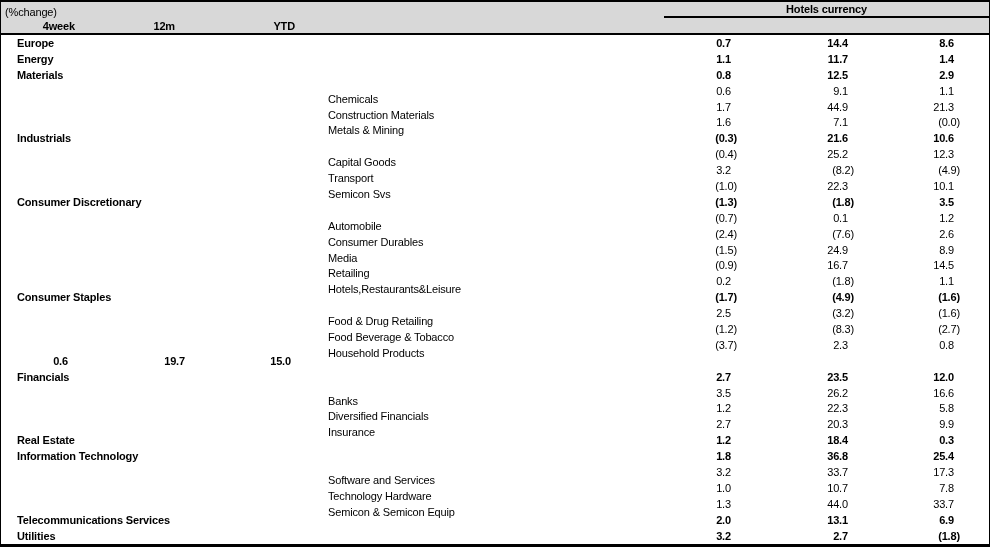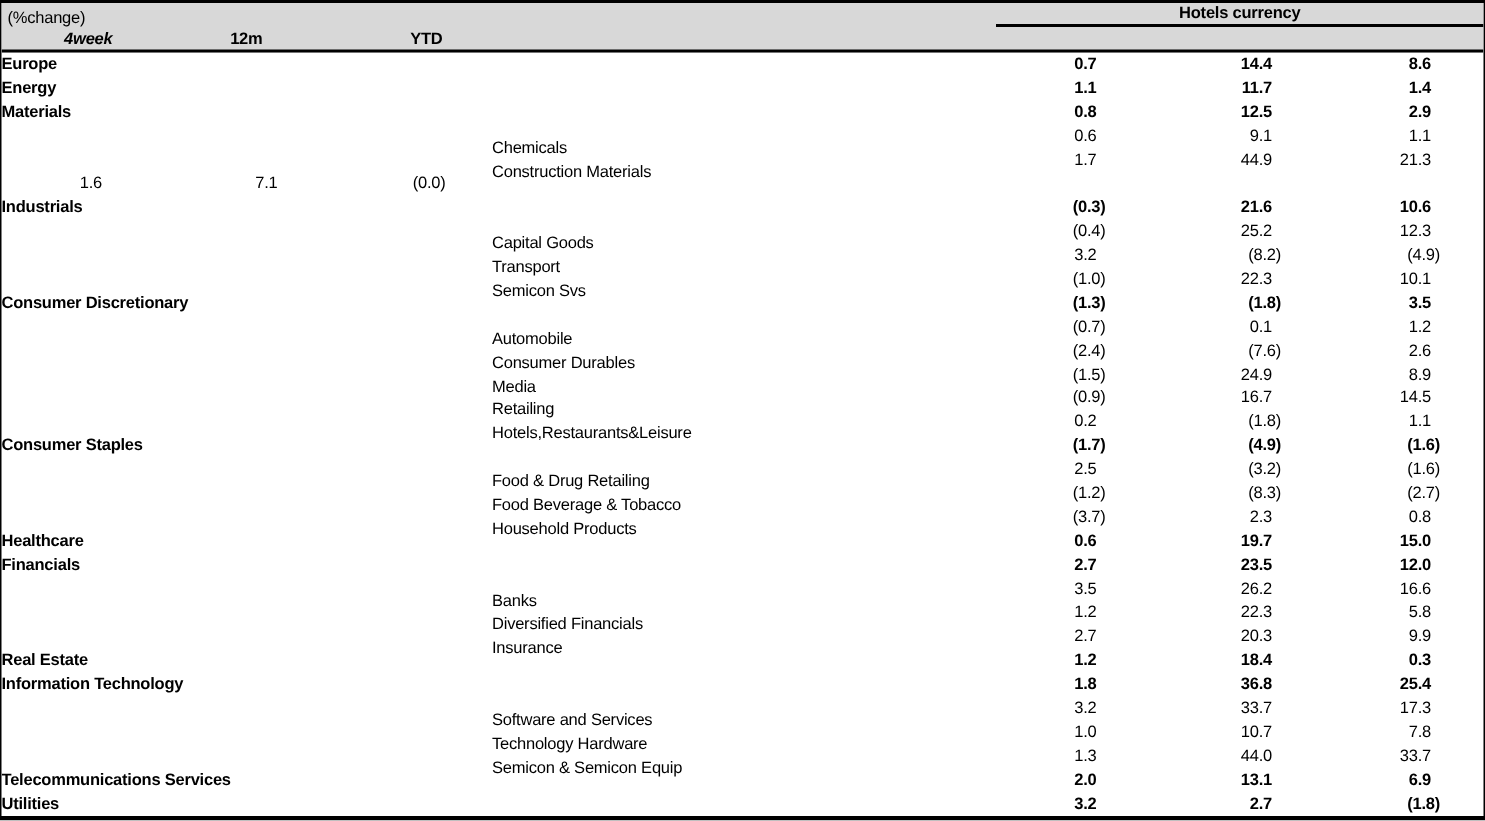--- a/index.html
+++ b/index.html
@@ -34,28 +34,28 @@
     justify-content: center;
     font-weight: bold;
     border-bottom: 2px solid #000;
   }
   .hrow2 { display: flex; height: 15px; align-items: center; }
   .ig { flex: 1; padding-left: 4px; font-weight: bold; }
   .hcol { font-weight: bold; text-align: right; white-space: nowrap; }
   .c1 { width: 75px; }
   .c2 { width: 117px; text-align: right; }
   .c3 { width: 106px; margin-right: 27px; }
-  .hc1 { padding-right: 1px; font-style: italic; }
+  .hc1 { padding-right: 1px; }
   .hc2 { padding-right: 18px; }
   .hc3 { padding-right: 4px; }
   
   .tbody { }
   .row { display: flex; height: 15.9px; align-items: center; }
   .row.group { font-weight: bold; }
-  .rlabel { flex: 1; padding-left: 0; white-space: nowrap; overflow: hidden; }
+  .rlabel { flex: 1; padding-left: 16px; white-space: nowrap; overflow: hidden; }
   .row.sub .rlabel { padding-left: 327px; margin-top: 16px; }
   .val { text-align: right; padding-right: 2px; white-space: nowrap; }
   .val.pp { padding-right: 8px; } 
 </style>
 </head>
 <body>
 
 <div class="table">
   <div class="header">
     <div class="hrow1">
@@ -93,20 +93,21 @@
         <div class="val c2 pp">9.1</div>
         <div class="val c3 pp">1.1</div>
       </div>
       <div class="row sub">
         <div class="rlabel">Construction Materials</div>
         <div class="val c1 pp">1.7</div>
         <div class="val c2 pp">44.9</div>
         <div class="val c3 pp">21.3</div>
       </div>
       <div class="row sub">
+        <div class="rlabel">Metals &amp; Mining</div>
         <div class="val c1 pp">1.6</div>
         <div class="val c2 pp">7.1</div>
         <div class="val c3">(0.0)</div>
       </div>
       <div class="row group">
         <div class="rlabel">Industrials</div>
         <div class="val c1">(0.3)</div>
         <div class="val c2 pp">21.6</div>
         <div class="val c3 pp">10.6</div>
       </div>
@@ -182,21 +183,20 @@
         <div class="val c2">(8.3)</div>
         <div class="val c3">(2.7)</div>
       </div>
       <div class="row sub">
         <div class="rlabel">Household Products</div>
         <div class="val c1">(3.7)</div>
         <div class="val c2 pp">2.3</div>
         <div class="val c3 pp">0.8</div>
       </div>
       <div class="row group">
-        <div class="rlabel">Healthcare</div>
         <div class="val c1 pp">0.6</div>
         <div class="val c2 pp">19.7</div>
         <div class="val c3 pp">15.0</div>
       </div>
       <div class="row group">
         <div class="rlabel">Financials</div>
         <div class="val c1 pp">2.7</div>
         <div class="val c2 pp">23.5</div>
         <div class="val c3 pp">12.0</div>
       </div>

